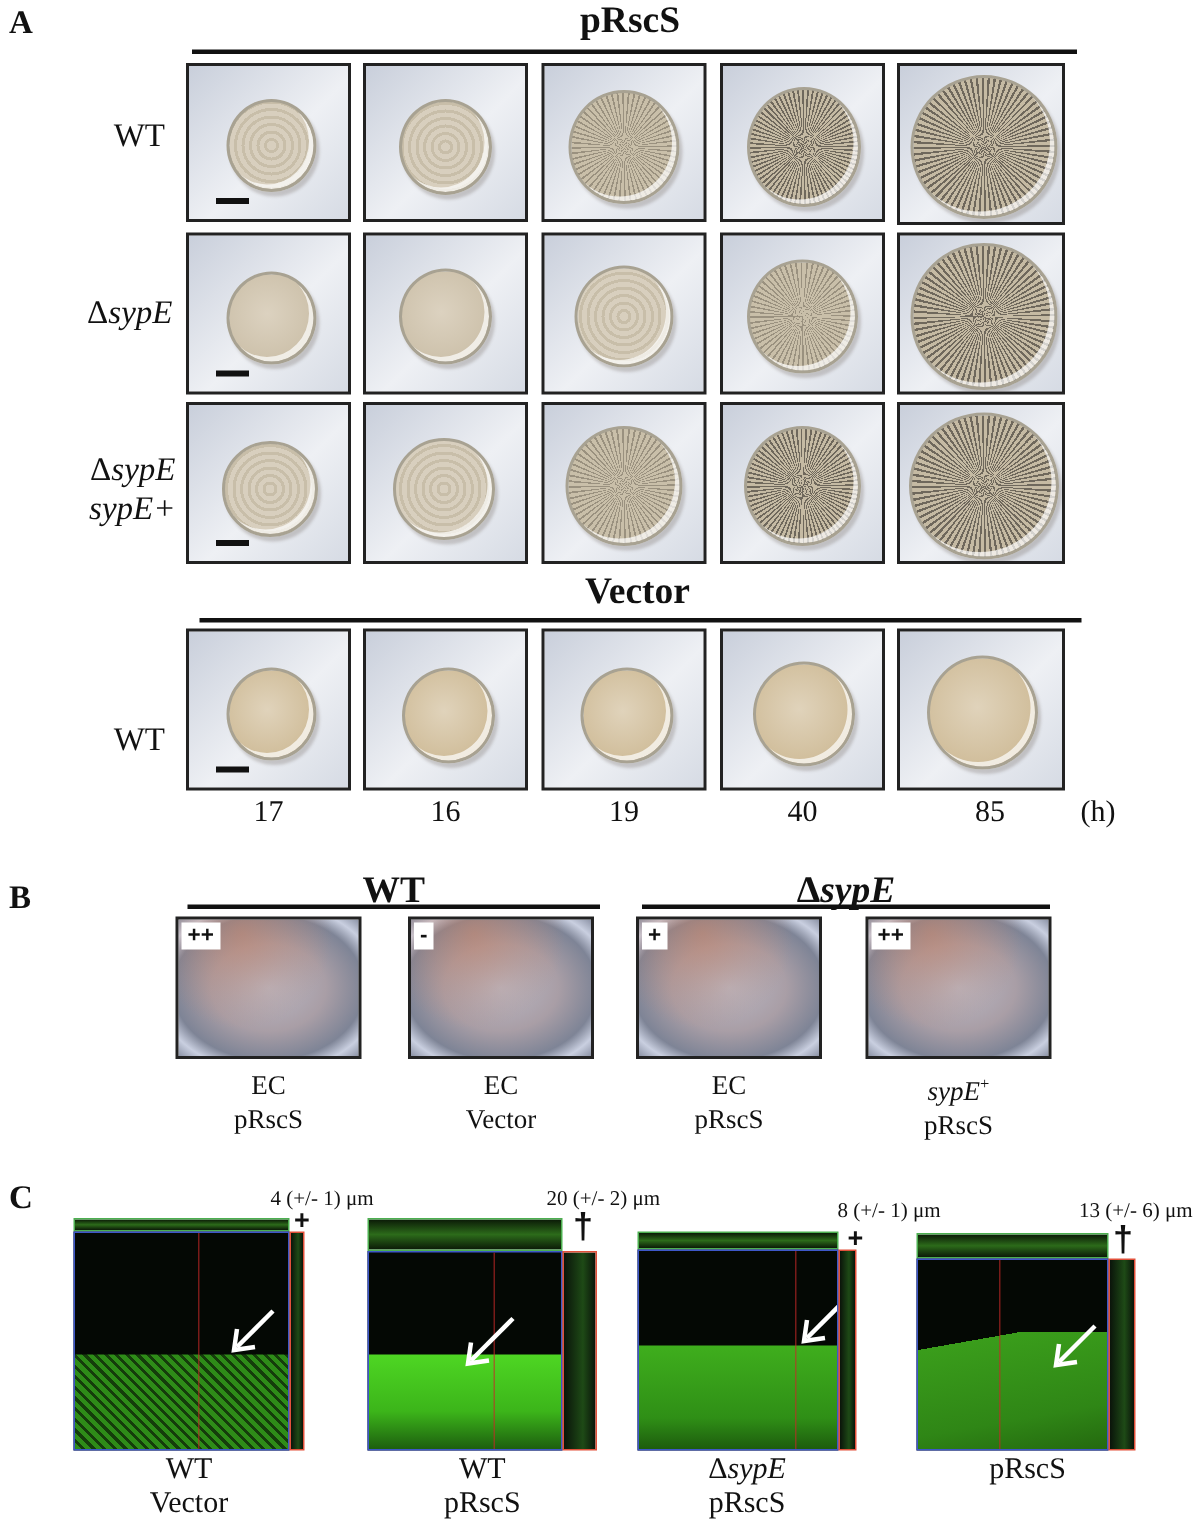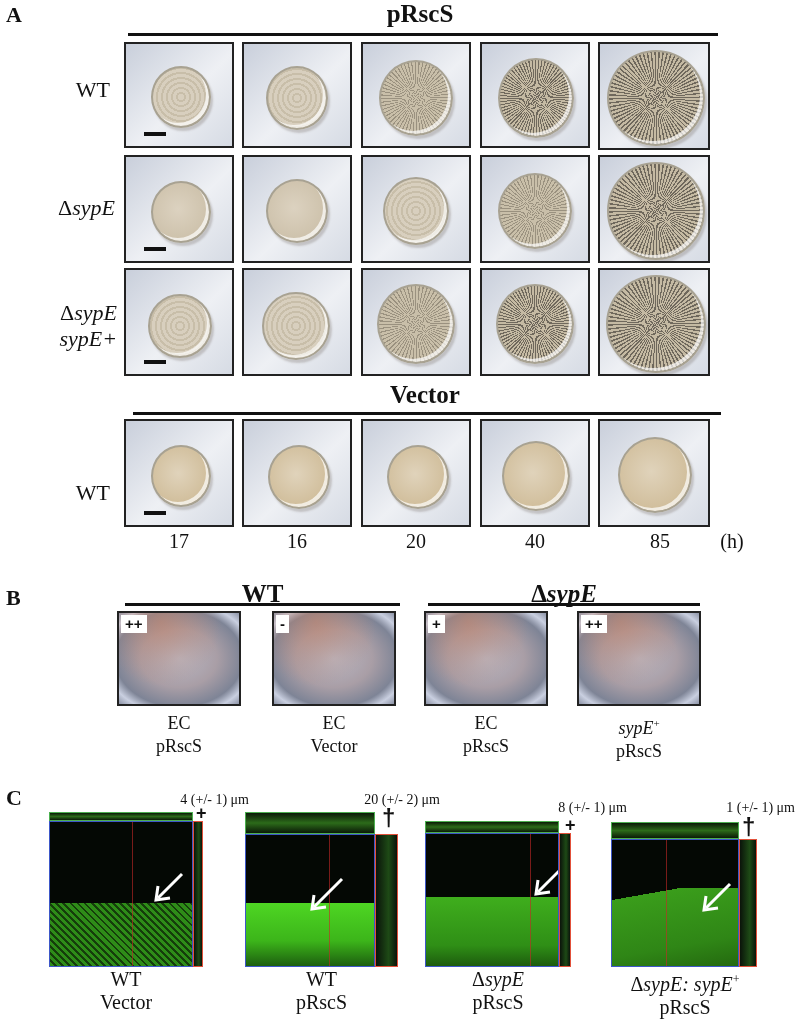--- a/index.html
+++ b/index.html
@@ -116,21 +116,21 @@
   </div>
 <div class="plate" style="left:480px;top:419px;width:110px;height:108px;">
     <div class="colony vec" style="left:20px;top:20px;width:68px;height:70px;"></div>
   </div>
 <div class="plate" style="left:598px;top:419px;width:112px;height:108px;">
     <div class="colony vec" style="left:18px;top:16px;width:74px;height:76px;"></div>
   </div>
 
 <div class="abs hour" style="left:144px;top:530px;width:70px;">17</div>
 <div class="abs hour" style="left:262px;top:530px;width:70px;">16</div>
-<div class="abs hour" style="left:381px;top:530px;width:70px;">20</div>
+<div class="abs hour" style="left:381px;top:530px;width:70px;">19</div>
 <div class="abs hour" style="left:500px;top:530px;width:70px;">40</div>
 <div class="abs hour" style="left:625px;top:530px;width:70px;">85</div>
 <div class="abs hour" style="left:712px;top:530px;width:40px;">(h)</div>
 
 <div class="abs panel-letter" style="left:6px;top:585px;">B</div>
 <div class="abs group-title" style="left:125px;top:580px;width:275px;">WT</div>
 <div class="abs rule" style="left:125px;top:603px;width:275px;"></div>
 <div class="abs group-title" style="left:428px;top:580px;width:272px;"><span>Δ</span><span class="it">sypE</span></div>
 <div class="abs rule" style="left:428px;top:603px;width:272px;"></div>
 
@@ -214,28 +214,27 @@
       <line x1="32" y1="4" x2="8" y2="28" stroke="#fff" stroke-width="3"></line>
       <polyline points="8,16 6,30 20,28" fill="none" stroke="#fff" stroke-width="3"></polyline>
     </svg>
 </div>
 <div class="yz" style="left:559px;top:833px;width:12px;height:134px;"></div>
 <div class="abs caption" style="left:425px;top:968px;width:146px;font-size:20px;">
     <div><span>Δ</span><span class="it">sypE</span></div>
     <div>pRscS</div>
   </div>
 
-<div class="abs thick-label" style="left:650px;top:800px;width:145px;">1 (+/- 1) μm</div>
+<div class="abs thick-label" style="left:650px;top:800px;width:145px;">13 (+/- 6) μm</div>
 <div class="depthmark" style="left:742px;top:813px;font-size:24px;">†</div>
 <div class="xz" style="left:611px;top:822px;width:128px;height:17px;"></div>
 <div class="xy" style="left:611px;top:839px;width:128px;height:128px;">
   <div class="bio" style="top:38%;background:linear-gradient(170deg,transparent 0 12%,#3a9d1b 12%,#2f8616 70%,#24690f);"></div>
   <div class="redline" style="left:54px;"></div>
   <svg class="arrow" style="left:86px;top:40px;" width="36" height="36" viewBox="0 0 36 36">
       <line x1="32" y1="4" x2="8" y2="28" stroke="#fff" stroke-width="3"></line>
       <polyline points="8,16 6,30 20,28" fill="none" stroke="#fff" stroke-width="3"></polyline>
     </svg>
 </div>
 <div class="yz" style="left:739px;top:839px;width:18px;height:128px;"></div>
 <div class="abs caption" style="left:600px;top:968px;width:170px;font-size:20px;">
-    <div><span>Δ</span><span class="it">sypE: sypE</span><sup style="font-size:12px">+</sup></div>
     <div>pRscS</div>
   </div>
 
 </body></html>

